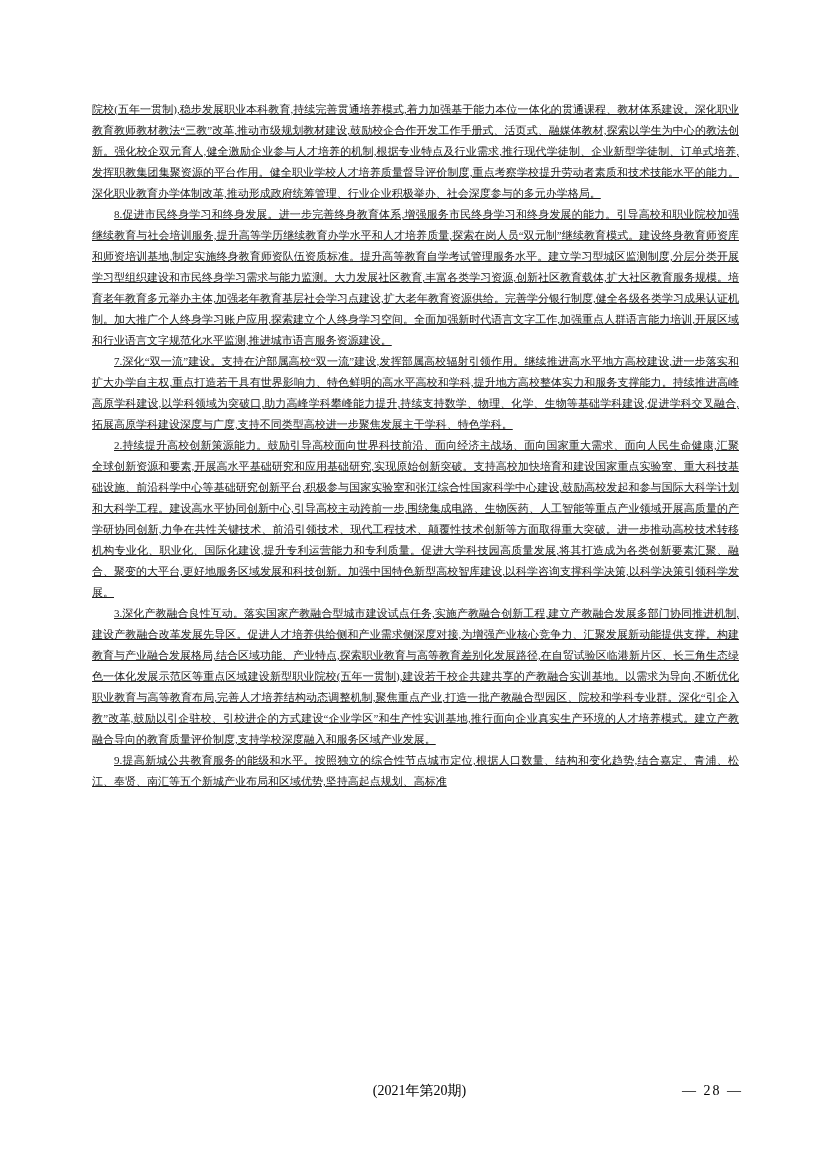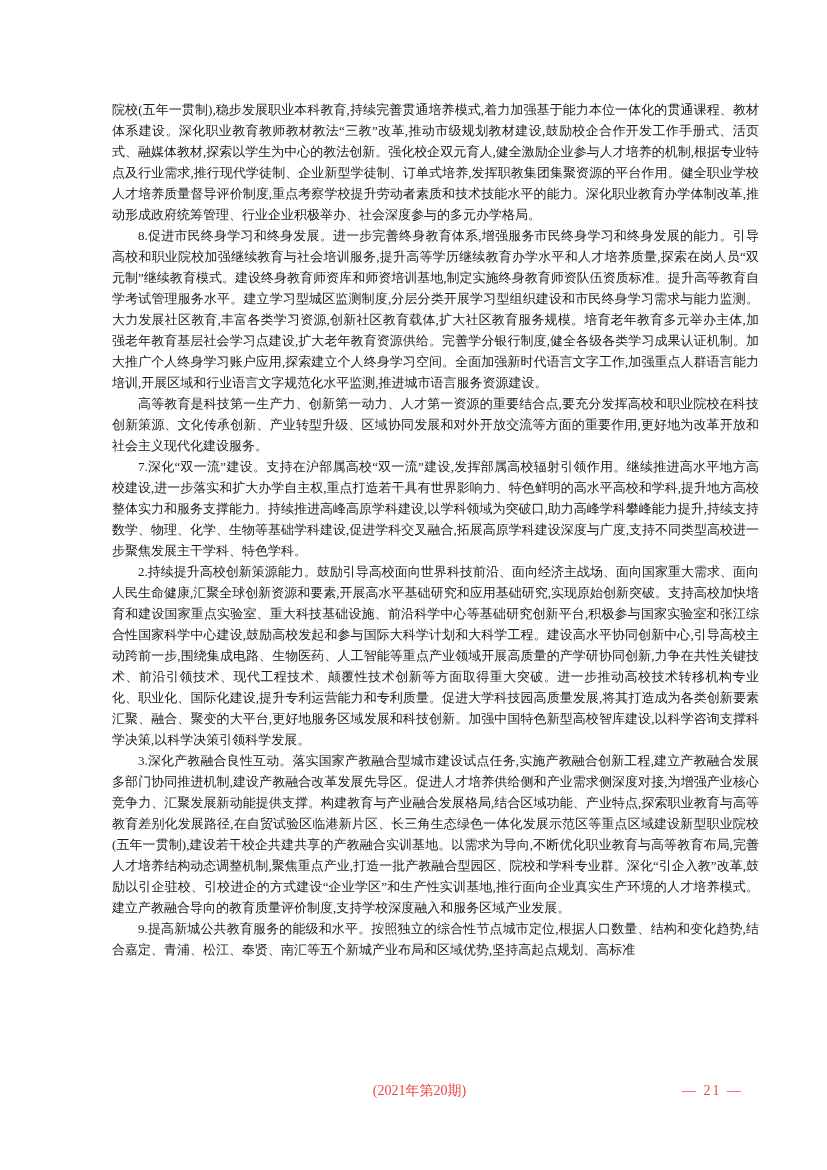--- a/index.html
+++ b/index.html
@@ -12,27 +12,28 @@
     width: 827px;
     height: 1170px;
     margin: 0 auto;
     background: #ffffff;
     font-family: "Liberation Serif", "DejaVu Serif", serif;
     color: #1b1b1b;
     overflow: hidden;
   }
   .text-block {
     position: absolute;
-    left: 112px;
+    left: 92px;
     top: 99px;
     width: 647px;
-    font-size: 13px;
+    font-size: 11px;
     line-height: 21px;
     text-align: justify;
     text-justify: inter-ideograph;
+    text-decoration: underline;
   }
   .text-block p {
     margin: 0;
     padding: 0;
   }
   .para-indent {
     text-indent: 2em;
   }
   .section-heading {
     text-indent: 2em;
@@ -41,44 +42,43 @@
     letter-spacing: 1px;
   }
   .footer {
     position: absolute;
     left: 96px;
     top: 1080px;
     width: 647px;
     height: 22px;
     font-size: 14px;
     line-height: 22px;
-    color: #ef4444;
+    color: #000000;
   }
   .footer-issue {
     display: block;
     text-align: center;
   }
   .page-number {
     position: absolute;
     right: 0;
     top: 0;
     letter-spacing: 2px;
   }
 </style>
 </head>
 <body>
 
 <div class="page">
   <div class="text-block">
     <p>院校(五年一贯制),稳步发展职业本科教育,持续完善贯通培养模式,着力加强基于能力本位一体化的贯通课程、教材体系建设。深化职业教育教师教材教法“三教”改革,推动市级规划教材建设,鼓励校企合作开发工作手册式、活页式、融媒体教材,探索以学生为中心的教法创新。强化校企双元育人,健全激励企业参与人才培养的机制,根据专业特点及行业需求,推行现代学徒制、企业新型学徒制、订单式培养,发挥职教集团集聚资源的平台作用。健全职业学校人才培养质量督导评价制度,重点考察学校提升劳动者素质和技术技能水平的能力。深化职业教育办学体制改革,推动形成政府统筹管理、行业企业积极举办、社会深度参与的多元办学格局。</p>
     <p class="para-indent">8.促进市民终身学习和终身发展。进一步完善终身教育体系,增强服务市民终身学习和终身发展的能力。引导高校和职业院校加强继续教育与社会培训服务,提升高等学历继续教育办学水平和人才培养质量,探索在岗人员“双元制”继续教育模式。建设终身教育师资库和师资培训基地,制定实施终身教育师资队伍资质标准。提升高等教育自学考试管理服务水平。建立学习型城区监测制度,分层分类开展学习型组织建设和市民终身学习需求与能力监测。大力发展社区教育,丰富各类学习资源,创新社区教育载体,扩大社区教育服务规模。培育老年教育多元举办主体,加强老年教育基层社会学习点建设,扩大老年教育资源供给。完善学分银行制度,健全各级各类学习成果认证机制。加大推广个人终身学习账户应用,探索建立个人终身学习空间。全面加强新时代语言文字工作,加强重点人群语言能力培训,开展区域和行业语言文字规范化水平监测,推进城市语言服务资源建设。</p>
-    <p class="para-indent">高等教育是科技第一生产力、创新第一动力、人才第一资源的重要结合点,要充分发挥高校和职业院校在科技创新策源、文化传承创新、产业转型升级、区域协同发展和对外开放交流等方面的重要作用,更好地为改革开放和社会主义现代化建设服务。</p>
     <p class="para-indent">7.深化“双一流”建设。支持在沪部属高校“双一流”建设,发挥部属高校辐射引领作用。继续推进高水平地方高校建设,进一步落实和扩大办学自主权,重点打造若干具有世界影响力、特色鲜明的高水平高校和学科,提升地方高校整体实力和服务支撑能力。持续推进高峰高原学科建设,以学科领域为突破口,助力高峰学科攀峰能力提升,持续支持数学、物理、化学、生物等基础学科建设,促进学科交叉融合,拓展高原学科建设深度与广度,支持不同类型高校进一步聚焦发展主干学科、特色学科。</p>
     <p class="para-indent">2.持续提升高校创新策源能力。鼓励引导高校面向世界科技前沿、面向经济主战场、面向国家重大需求、面向人民生命健康,汇聚全球创新资源和要素,开展高水平基础研究和应用基础研究,实现原始创新突破。支持高校加快培育和建设国家重点实验室、重大科技基础设施、前沿科学中心等基础研究创新平台,积极参与国家实验室和张江综合性国家科学中心建设,鼓励高校发起和参与国际大科学计划和大科学工程。建设高水平协同创新中心,引导高校主动跨前一步,围绕集成电路、生物医药、人工智能等重点产业领域开展高质量的产学研协同创新,力争在共性关键技术、前沿引领技术、现代工程技术、颠覆性技术创新等方面取得重大突破。进一步推动高校技术转移机构专业化、职业化、国际化建设,提升专利运营能力和专利质量。促进大学科技园高质量发展,将其打造成为各类创新要素汇聚、融合、聚变的大平台,更好地服务区域发展和科技创新。加强中国特色新型高校智库建设,以科学咨询支撑科学决策,以科学决策引领科学发展。</p>
     <p class="para-indent">3.深化产教融合良性互动。落实国家产教融合型城市建设试点任务,实施产教融合创新工程,建立产教融合发展多部门协同推进机制,建设产教融合改革发展先导区。促进人才培养供给侧和产业需求侧深度对接,为增强产业核心竞争力、汇聚发展新动能提供支撑。构建教育与产业融合发展格局,结合区域功能、产业特点,探索职业教育与高等教育差别化发展路径,在自贸试验区临港新片区、长三角生态绿色一体化发展示范区等重点区域建设新型职业院校(五年一贯制),建设若干校企共建共享的产教融合实训基地。以需求为导向,不断优化职业教育与高等教育布局,完善人才培养结构动态调整机制,聚焦重点产业,打造一批产教融合型园区、院校和学科专业群。深化“引企入教”改革,鼓励以引企驻校、引校进企的方式建设“企业学区”和生产性实训基地,推行面向企业真实生产环境的人才培养模式。建立产教融合导向的教育质量评价制度,支持学校深度融入和服务区域产业发展。</p>
     <p class="para-indent">9.提高新城公共教育服务的能级和水平。按照独立的综合性节点城市定位,根据人口数量、结构和变化趋势,结合嘉定、青浦、松江、奉贤、南汇等五个新城产业布局和区域优势,坚持高起点规划、高标准</p>
   </div>
 
   <div class="footer">
     <span class="footer-issue">(2021年第20期)</span>
-    <span class="page-number">— 21 —</span>
+    <span class="page-number">— 28 —</span>
   </div>
 </div>
 
 </body></html>

